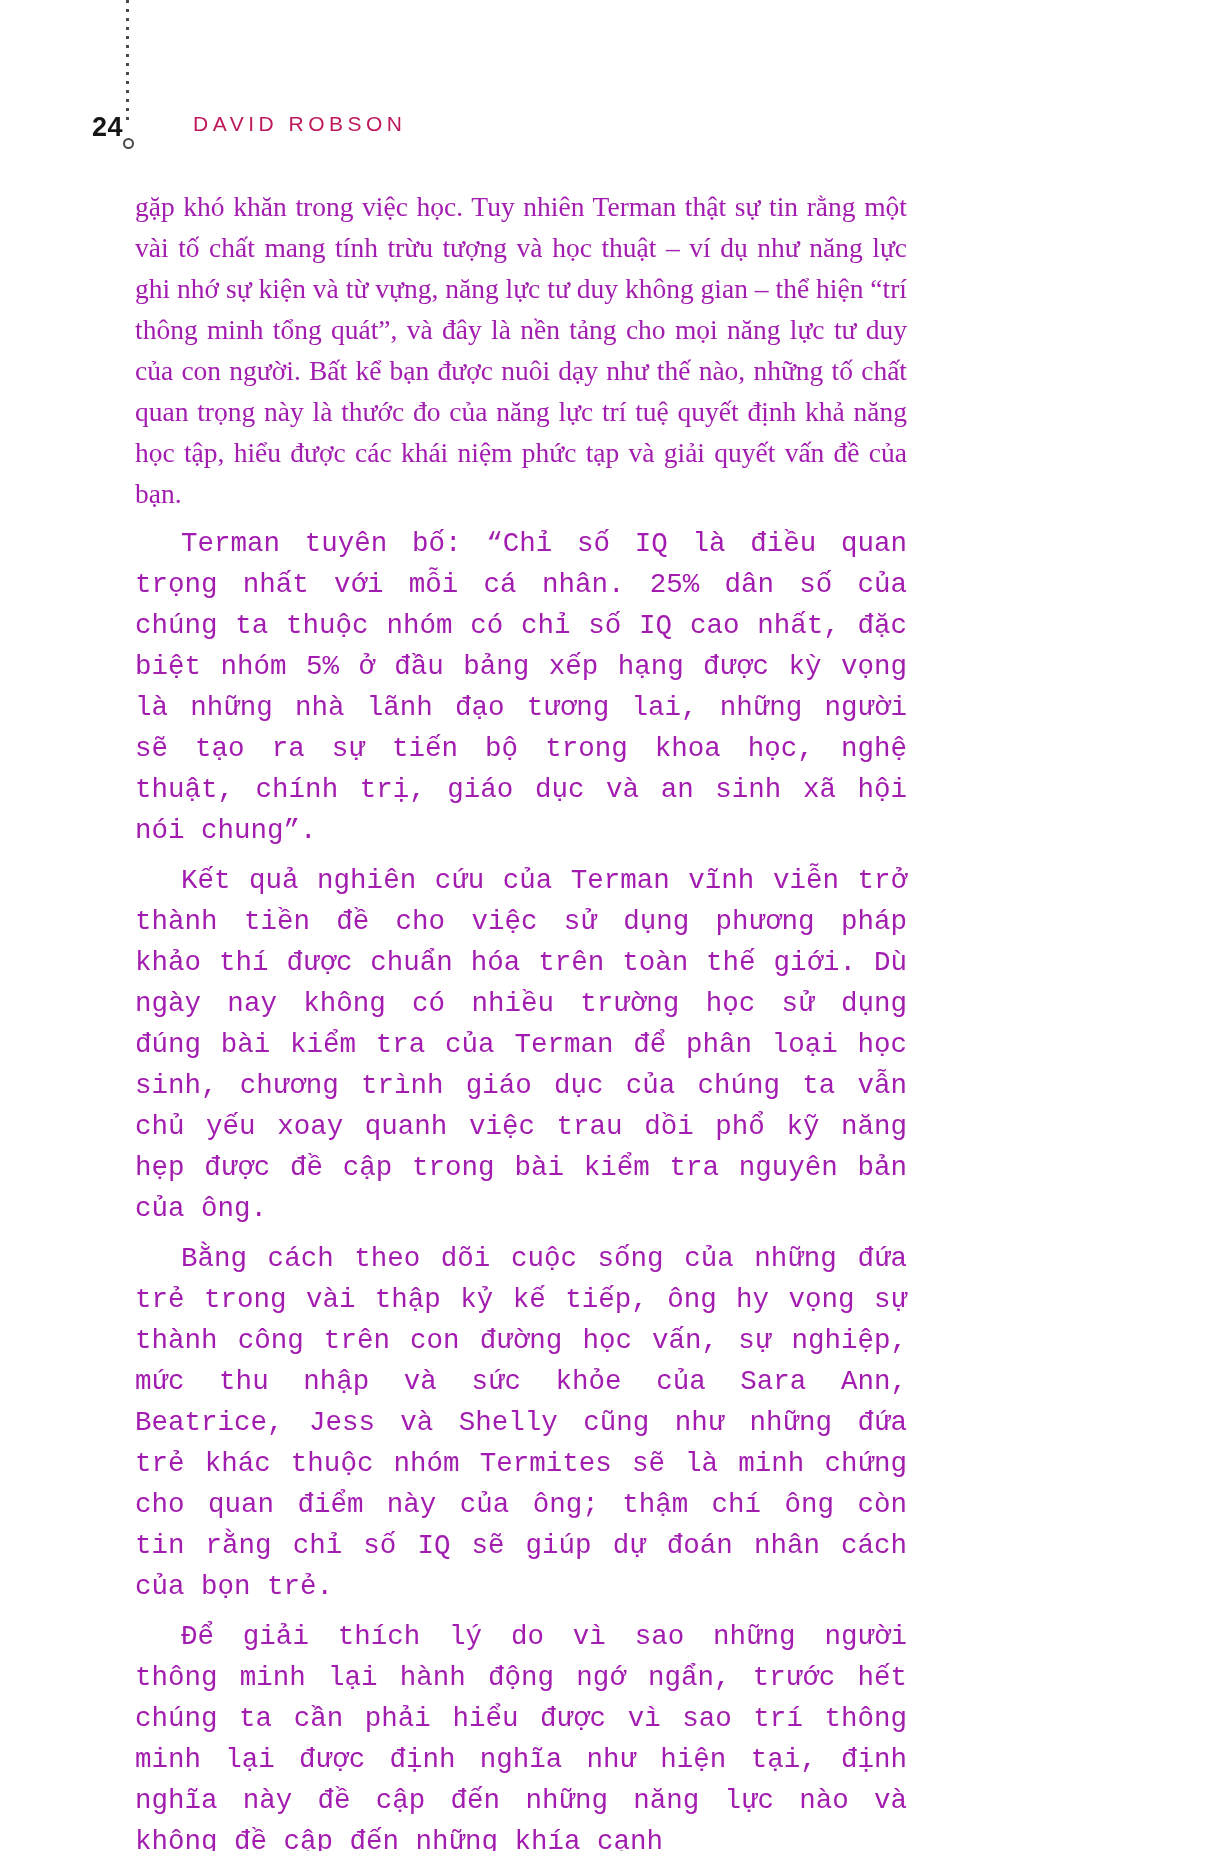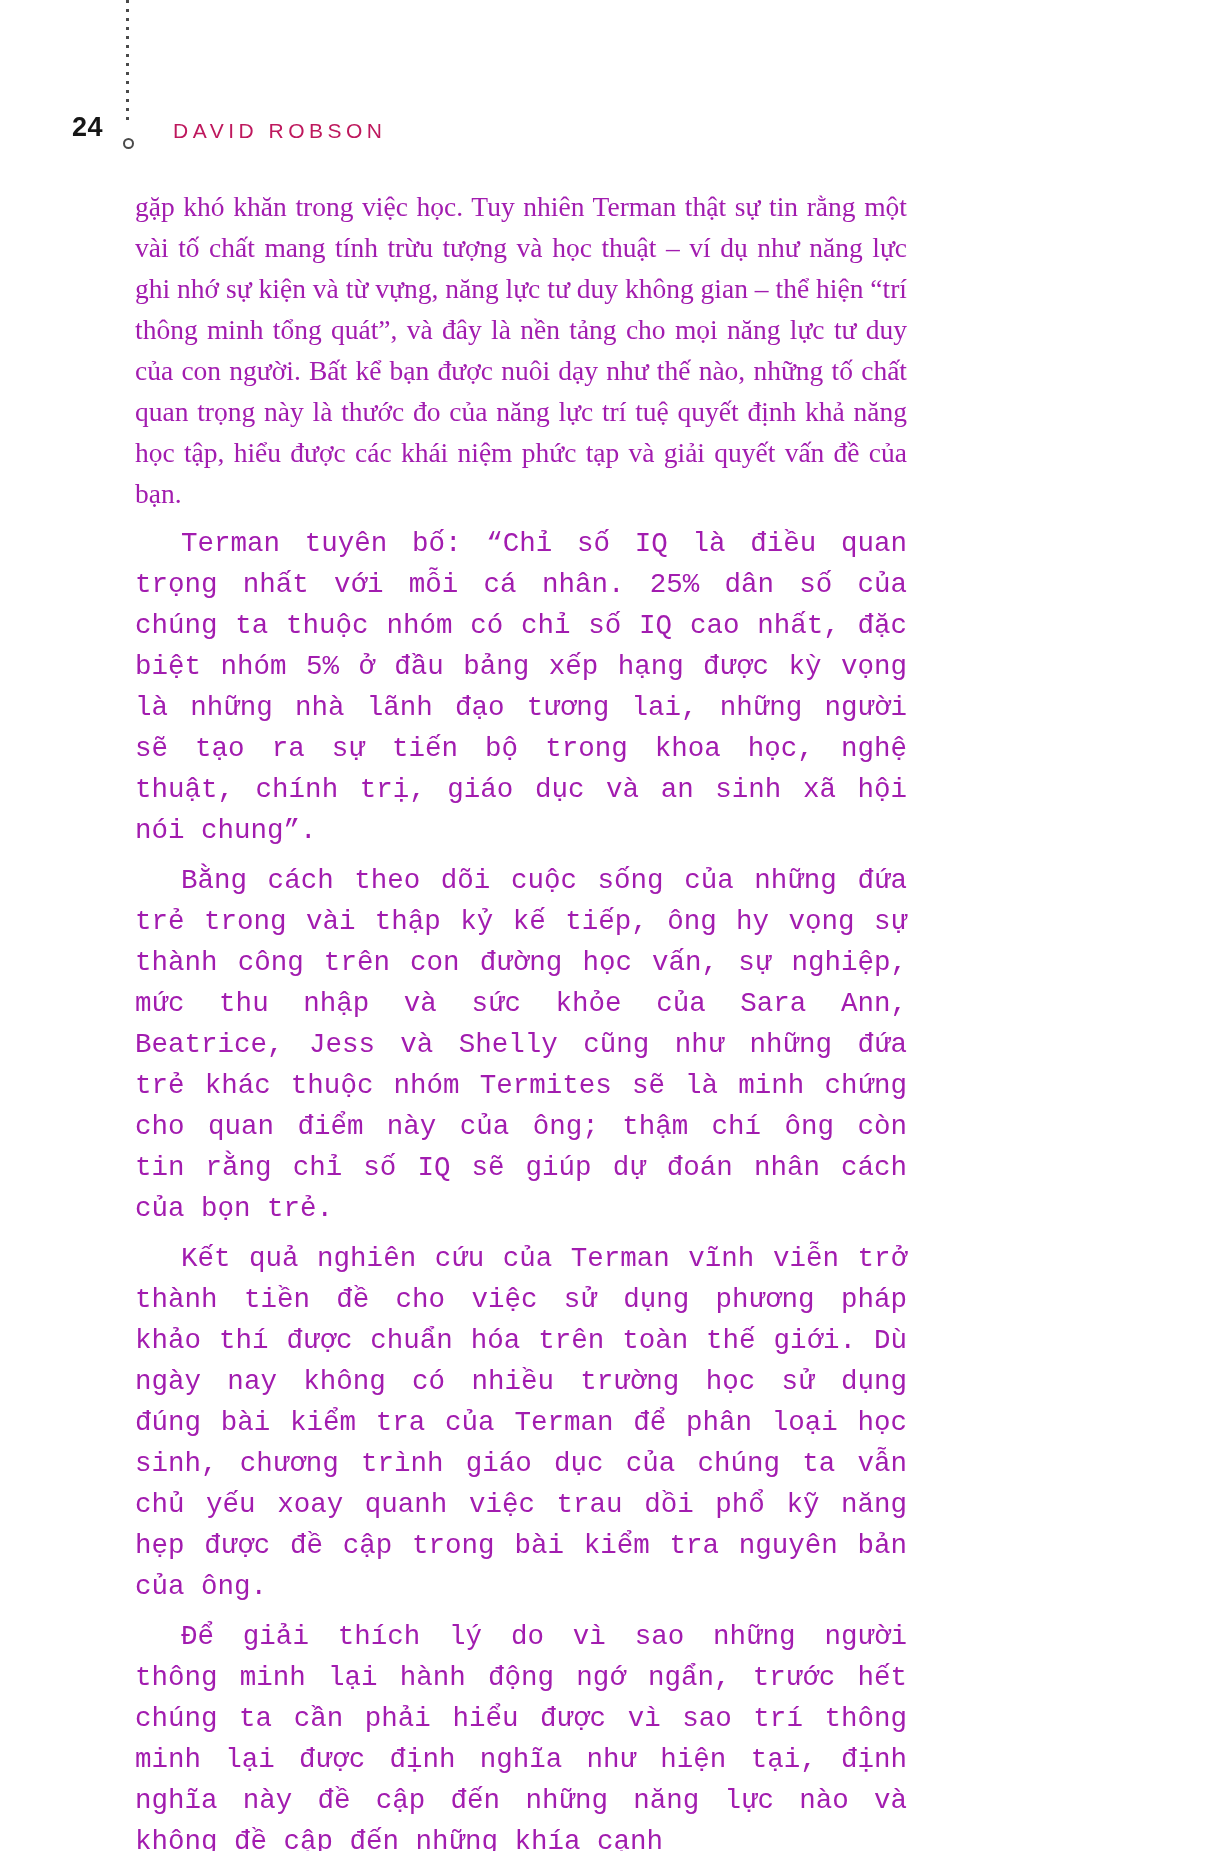--- a/index.html
+++ b/index.html
@@ -36,24 +36,24 @@
     width: 7px;
     height: 7px;
     border: 2px solid #4a4a4a;
     border-radius: 50%;
     background: transparent;
   }
 
   
   .header {
     position: absolute;
-    left: 72px;
+    left: 92px;
     top: 112px;
     display: flex;
-    align-items: flex-end;
+    align-items: flex-start;
   }
   .page-number {
     font-family: "Liberation Sans", "DejaVu Sans", sans-serif;
     font-weight: 700;
     font-size: 27px;
     color: #161616;
     letter-spacing: 0.5px;
   }
   .running-header {
     font-family: "Liberation Sans", "DejaVu Sans", sans-serif;
@@ -92,16 +92,16 @@
 <div class="dotline-ring"></div>
 
 <div class="header">
   <span class="page-number">24</span>
   <span class="running-header">DAVID ROBSON</span>
 </div>
 
 <div class="body-text">
   <p>gặp khó khăn trong việc học. Tuy nhiên Terman thật sự tin rằng một vài tố chất mang tính trừu tượng và học thuật – ví dụ như năng lực ghi nhớ sự kiện và từ vựng, năng lực tư duy không gian – thể hiện “trí thông minh tổng quát”, và đây là nền tảng cho mọi năng lực tư duy của con người. Bất kể bạn được nuôi dạy như thế nào, những tố chất quan trọng này là thước đo của năng lực trí tuệ quyết định khả năng học tập, hiểu được các khái niệm phức tạp và giải quyết vấn đề của bạn.</p>
   <p>Terman tuyên bố: “Chỉ số IQ là điều quan trọng nhất với mỗi cá nhân. 25% dân số của chúng ta thuộc nhóm có chỉ số IQ cao nhất, đặc biệt nhóm 5% ở đầu bảng xếp hạng được kỳ vọng là những nhà lãnh đạo tương lai, những người sẽ tạo ra sự tiến bộ trong khoa học, nghệ thuật, chính trị, giáo dục và an sinh xã hội nói chung”.</p>
+  <p>Kết quả nghiên cứu của Terman vĩnh viễn trở thành tiền đề cho việc sử dụng phương pháp khảo thí được chuẩn hóa trên toàn thế giới. Dù ngày nay không có nhiều trường học sử dụng đúng bài kiểm tra của Terman để phân loại học sinh, chương trình giáo dục của chúng ta vẫn chủ yếu xoay quanh việc trau dồi phổ kỹ năng hẹp được đề cập trong bài kiểm tra nguyên bản của ông.</p>
   <p>Bằng cách theo dõi cuộc sống của những đứa trẻ trong vài thập kỷ kế tiếp, ông hy vọng sự thành công trên con đường học vấn, sự nghiệp, mức thu nhập và sức khỏe của Sara Ann, Beatrice, Jess và Shelly cũng như những đứa trẻ khác thuộc nhóm Termites sẽ là minh chứng cho quan điểm này của ông; thậm chí ông còn tin rằng chỉ số IQ sẽ giúp dự đoán nhân cách của bọn trẻ.</p>
-  <p>Kết quả nghiên cứu của Terman vĩnh viễn trở thành tiền đề cho việc sử dụng phương pháp khảo thí được chuẩn hóa trên toàn thế giới. Dù ngày nay không có nhiều trường học sử dụng đúng bài kiểm tra của Terman để phân loại học sinh, chương trình giáo dục của chúng ta vẫn chủ yếu xoay quanh việc trau dồi phổ kỹ năng hẹp được đề cập trong bài kiểm tra nguyên bản của ông.</p>
   <p>Để giải thích lý do vì sao những người thông minh lại hành động ngớ ngẩn, trước hết chúng ta cần phải hiểu được vì sao trí thông minh lại được định nghĩa như hiện tại, định nghĩa này đề cập đến những năng lực nào và không đề cập đến những khía cạnh</p>
 </div>
 
 </body></html>

